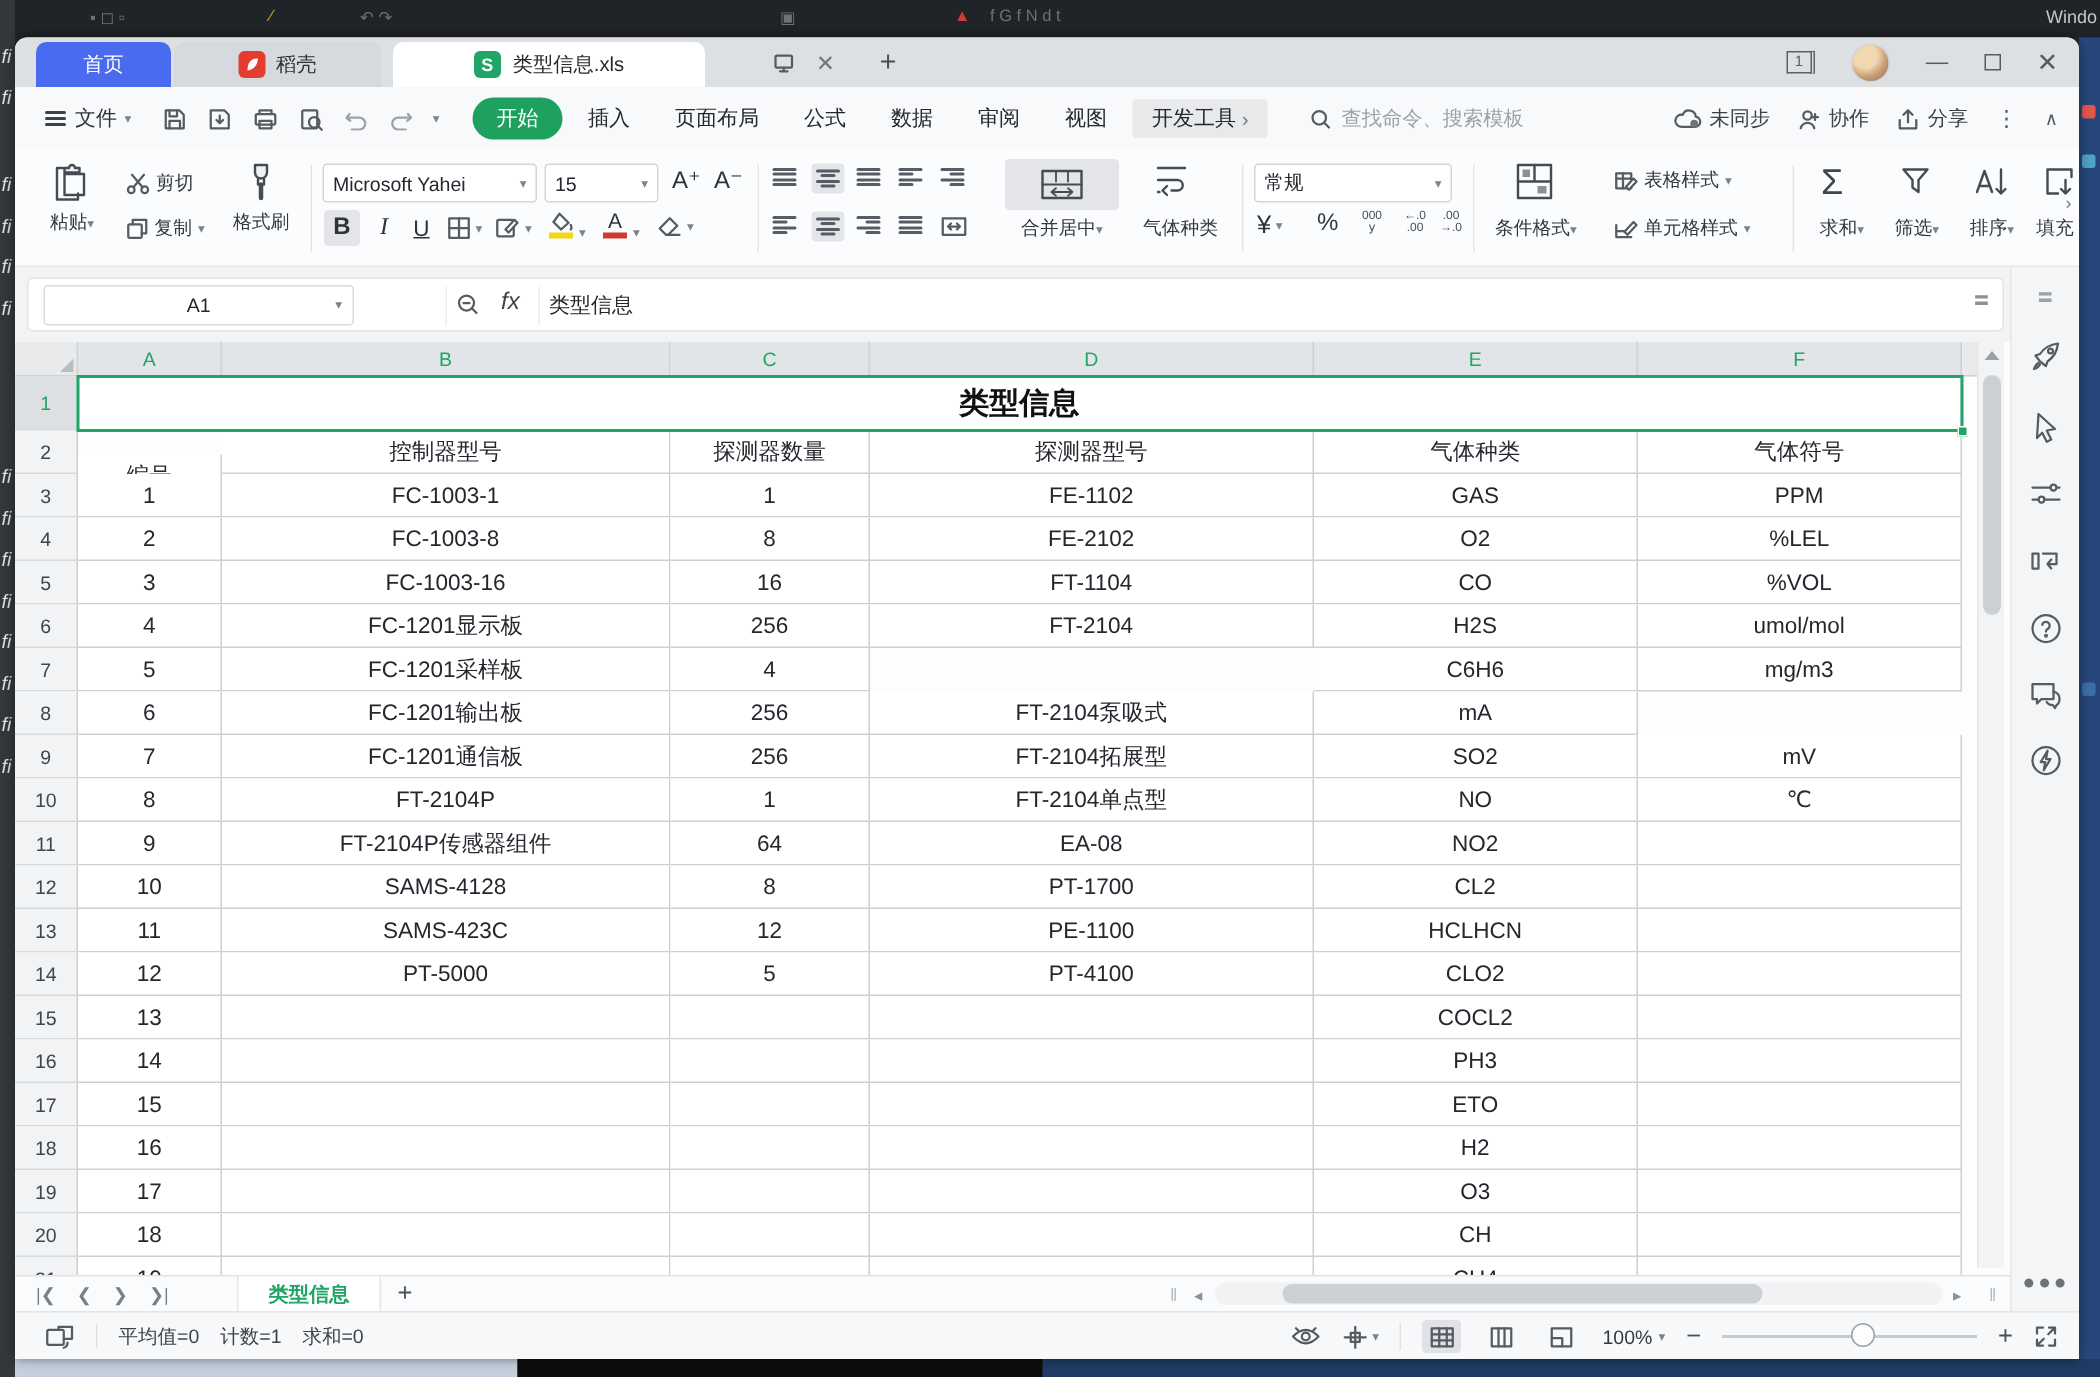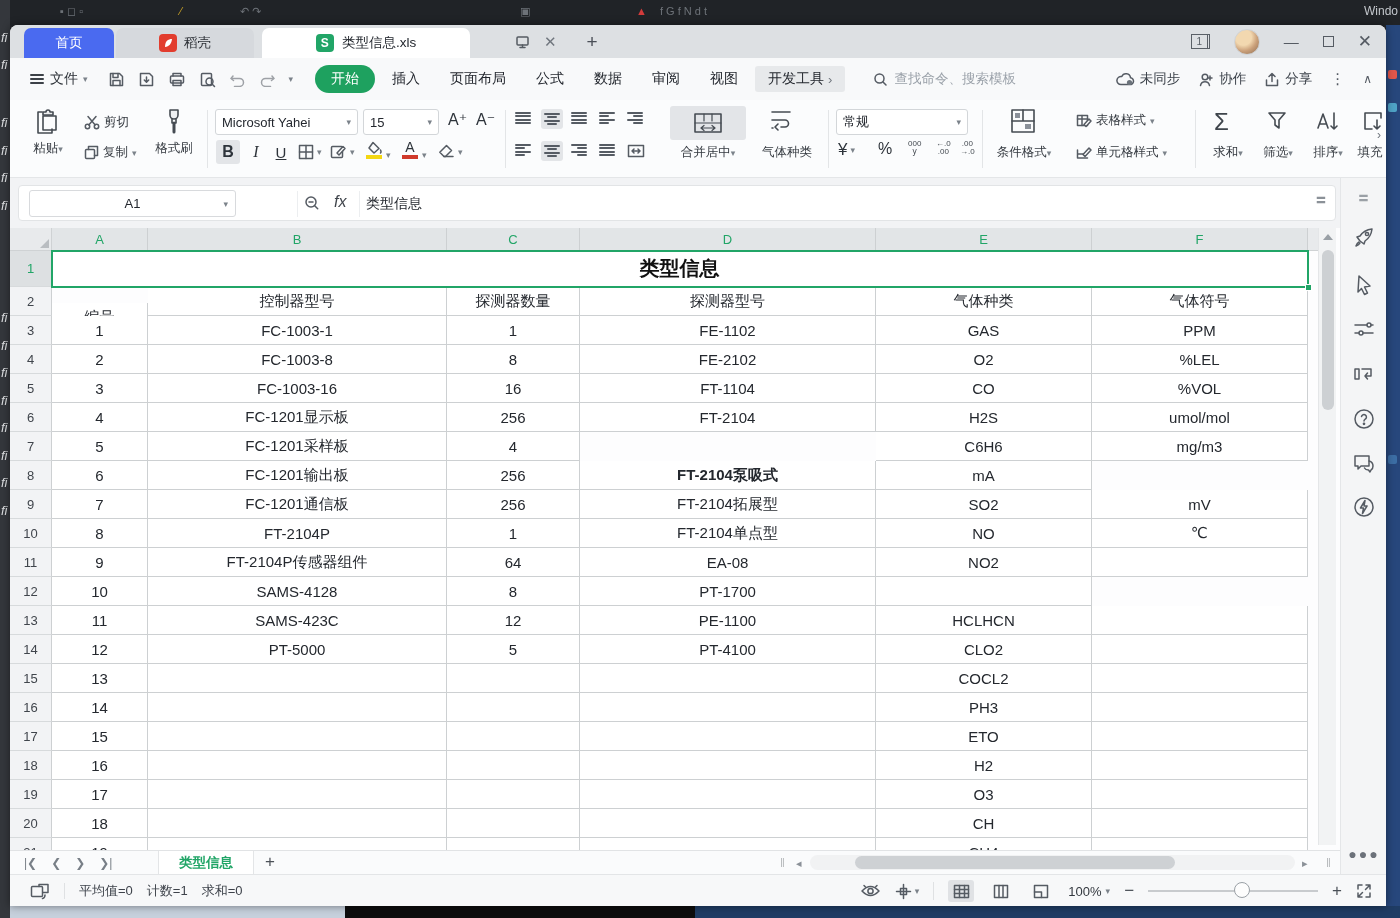--- a/index.html
+++ b/index.html
@@ -650,21 +650,21 @@
             <div class="gc" style="width: 299px;">FC-1201采样板</div>
             <div class="gc" style="width: 133px;">4</div>
             <div class="gc" style="width: 296px; margin-top: 45px;">FT-2104PLUS</div>
             <div class="gc" style="width: 216px;">C6H6</div>
             <div class="gc" style="width: 216px;">mg/m3</div>
           </div>
           <div class="grow" style="height: 29px;">
             <div class="gc" style="width: 96px;">6</div>
             <div class="gc" style="width: 299px;">FC-1201输出板</div>
             <div class="gc" style="width: 133px;">256</div>
-            <div class="gc" style="width: 296px; font-weight: bold;">FT-2104泵吸式</div>
+            <div class="gc" style="width: 296px;">FT-2104泵吸式</div>
             <div class="gc" style="width: 216px;">mA</div>
           </div>
           <div class="grow" style="height: 29px;">
             <div class="gc" style="width: 96px;">7</div>
             <div class="gc" style="width: 299px;">FC-1201通信板</div>
             <div class="gc" style="width: 133px;">256</div>
             <div class="gc" style="width: 296px;">FT-2104拓展型</div>
             <div class="gc" style="width: 216px;">SO2</div>
             <div class="gc" style="width: 216px;">mV</div>
           </div>
@@ -682,20 +682,21 @@
             <div class="gc" style="width: 133px;">64</div>
             <div class="gc" style="width: 296px;">EA-08</div>
             <div class="gc" style="width: 216px;">NO2</div>
             <div class="gc" style="width: 216px;"></div>
           </div>
           <div class="grow" style="height: 29px;">
             <div class="gc" style="width: 96px;">10</div>
             <div class="gc" style="width: 299px;">SAMS-4128</div>
             <div class="gc" style="width: 133px;">8</div>
             <div class="gc" style="width: 296px;">PT-1700</div>
+            <div class="gc" style="width: 216px;">CL2</div>
             <div class="gc" style="width: 216px;"></div>
           </div>
           <div class="grow" style="height: 29px;">
             <div class="gc" style="width: 96px;">11</div>
             <div class="gc" style="width: 299px;">SAMS-423C</div>
             <div class="gc" style="width: 133px;">12</div>
             <div class="gc" style="width: 296px;">PE-1100</div>
             <div class="gc" style="width: 216px;">HCLHCN</div>
             <div class="gc" style="width: 216px;"></div>
           </div>

